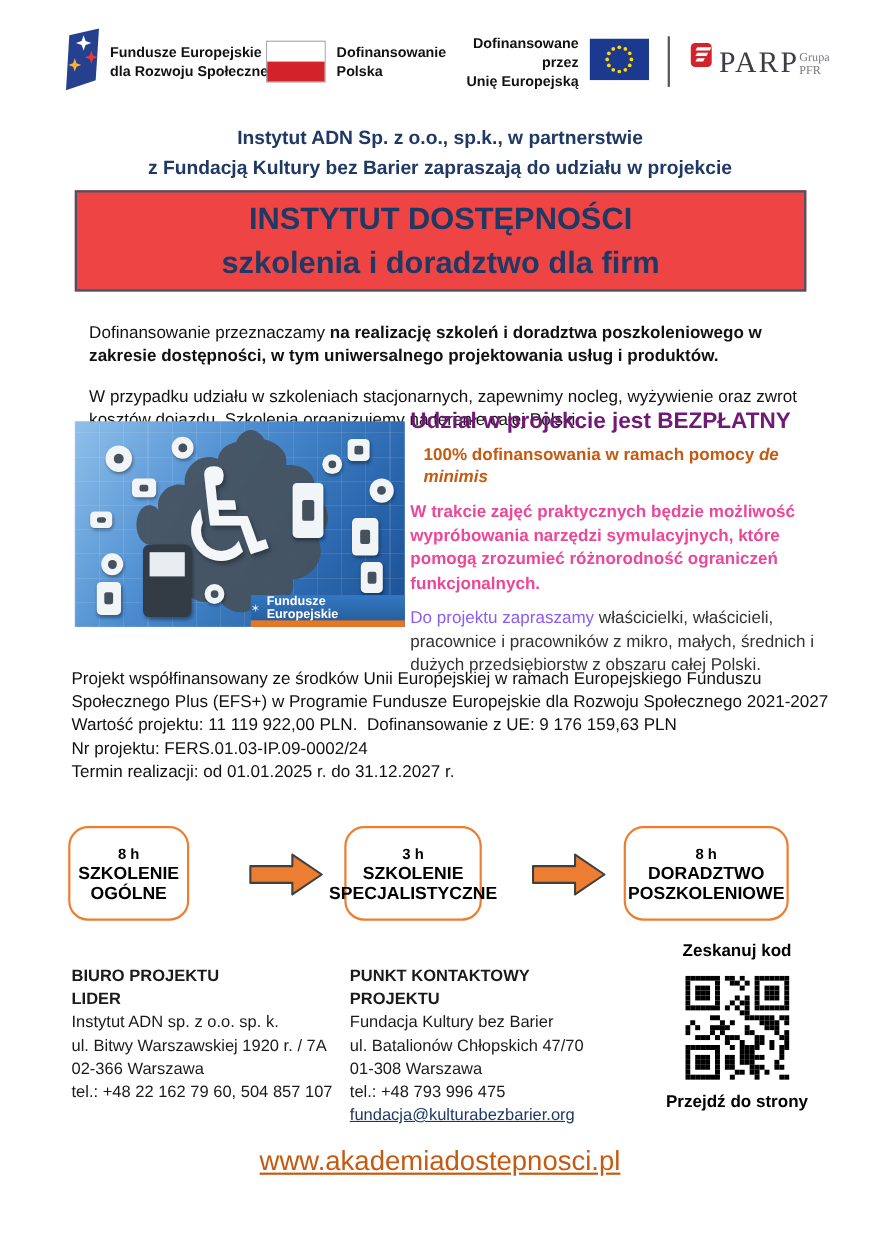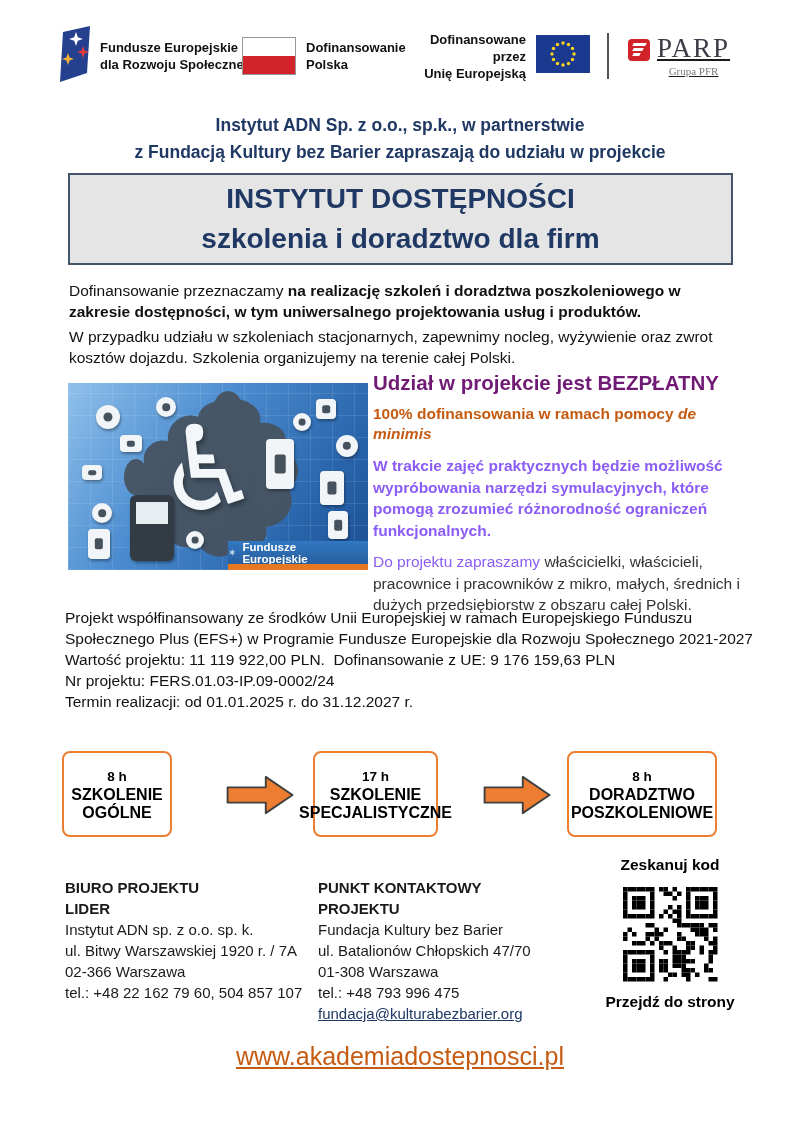--- a/index.html
+++ b/index.html
@@ -20,67 +20,67 @@
   .pl-flag{width:54px;height:38px;border:1px solid #979797;box-sizing:border-box;}
   .pl-flag .w{height:50%;background:#fff;}
   .pl-flag .r{height:50%;background:#d2232a;}
   .pl-text{margin-left:10px;}
   .eu-text{margin-right:10px;width:130px;}
   .parp-icon{width:22px;height:22px;border-radius:4px;background:#d2232a;margin-top:-12px;margin-right:7px;position:relative;overflow:hidden;}
   .parp-icon i{position:absolute;left:5px;width:13px;height:3px;background:#fff;transform:skewX(-28deg);}
   .parp-icon i:nth-child(1){top:4px;}
   .parp-icon i:nth-child(2){top:9px;width:10px;}
   .parp-icon i:nth-child(3){top:14px;width:7px;}
-  .parp-txt{display:flex;flex-direction:column;align-items:center;font-family:"Liberation Serif", serif;text-decoration:underline;}
+  .parp-txt{display:flex;flex-direction:row;align-items:center;font-family:"Liberation Serif", serif;}
   .parp-name{font-size:27px;line-height:27px;color:#3d3d49;letter-spacing:2px;}
   .parp-sub{font-size:11px;color:#7a7a85;margin-top:3px;}
 
   
   .hdr{position:absolute;top:112px;left:0;width:800px;text-align:center;color:#1F3864;font-weight:bold;font-size:17.5px;line-height:27px;}
 
   
-  .title-box{position:absolute;top:173px;left:68px;width:661px;height:88px;background:#e5e5e5;border:2px solid #44546A;display:flex;flex-direction:column;align-items:center;justify-content:center;}
+  .title-box{position:absolute;top:173px;left:68px;width:661px;height:88px;background:#ef4444;border:2px solid #44546A;display:flex;flex-direction:column;align-items:center;justify-content:center;}
   .title-box .t1{font-size:28px;font-weight:bold;color:#1F3864;line-height:40px;}
   .title-box .t2{font-size:28px;font-weight:bold;color:#1F3864;line-height:40px;}
 
   
   .intro{position:absolute;top:276px;left:65px;width:680px;font-size:15.5px;line-height:21px;color:#111;}
-  .intro p{margin:4px;}
+  .intro p{margin:16px;}
   .b{font-weight:bold;}
 
   
   .feature{position:absolute;top:371px;left:65px;width:690px;height:208px;}
   .photo{position:absolute;left:3px;top:12px;width:300px;height:187px;overflow:hidden;
     background:linear-gradient(125deg,#8fc0ea 0%,#4b8cd0 40%,#2a66ad 75%,#1c4f92 100%);}
   .photo .grid{position:absolute;inset:0;
     background-image:repeating-linear-gradient(0deg,rgba(255,255,255,.10) 0 1px,transparent 1px 22px),
                      repeating-linear-gradient(90deg,rgba(255,255,255,.10) 0 1px,transparent 1px 22px);}
   .photo svg.map{position:absolute;left:0;top:0;}
   .wheel{position:absolute;left:47%;top:46%;transform:translate(-50%,-50%);font-family:"DejaVu Sans",sans-serif;font-size:118px;color:#f4f7fa;text-shadow:2px 3px 4px rgba(0,0,0,.35);}
   .ph-item{position:absolute;background:#f2f5f8;box-shadow:1px 2px 3px rgba(0,0,0,.35);}
   .ph-item .dot{position:absolute;left:50%;top:50%;transform:translate(-50%,-50%);background:#45515c;}
   .photo-banner{position:absolute;right:0;bottom:6px;width:140px;height:23px;background:linear-gradient(180deg,#3278c2,#275f9e);display:flex;align-items:center;justify-content:flex-end;padding-right:8px;box-sizing:border-box;}
   .photo-banner .star{color:#d8e6f7;font-size:10px;margin-right:6px;}
   .photo-banner .cap{color:#fff;font-weight:bold;font-size:11.5px;}
   .photo-strip{position:absolute;right:0;bottom:0;width:140px;height:6px;background:#e87722;}
   .rcol{position:absolute;left:308px;top:0;width:378px;}
   .rcol .headline{margin:0;font-size:20.5px;line-height:24px;font-weight:bold;color:#701a75;}
-  .rcol .sub{margin:9px 0 0 0;font-size:15.5px;line-height:20px;font-weight:bold;color:#C55A11;}
-  .rcol .p1{margin:11px 0 0 0;font-size:15.5px;line-height:21.5px;font-weight:bold;color:#8b5cf6;}
+  .rcol .sub{margin:9px 0 0 12px;font-size:15.5px;line-height:20px;font-weight:bold;color:#C55A11;}
+  .rcol .p1{margin:11px 0 0 0;font-size:15.5px;line-height:21.5px;font-weight:bold;color:#ec4899;}
   .rcol .p2{margin:10px 0 0 0;font-size:15.5px;line-height:21.5px;color:#333;}
   .rcol .p2 .lead{font-weight:normal;color:#8b5cf6;}
 
   
   .pinfo{position:absolute;top:607px;left:65px;width:692px;font-size:15.5px;line-height:21px;color:#111;}
   .pinfo p{margin:0;}
   .pi-line{white-space:pre-wrap;}
 
   
   .flow{position:absolute;top:751px;left:62px;width:683px;height:88px;}
-  .step{position:absolute;top:0;height:86px;border:2.5px solid #ED7D31;border-radius:8px;background:#fff;display:flex;flex-direction:column;align-items:center;justify-content:center;text-align:center;box-sizing:border-box;}
+  .step{position:absolute;top:0;height:86px;border:2.5px solid #ED7D31;border-radius:18px;background:#fff;display:flex;flex-direction:column;align-items:center;justify-content:center;text-align:center;box-sizing:border-box;}
   .step .h{font-size:13.5px;font-weight:bold;line-height:19px;color:#000;}
   .step .l{font-size:16px;font-weight:bold;line-height:18px;color:#000;}
   .s1{left:0;width:110px;}
   .s2{left:251px;width:125px;}
   .s3{left:505px;width:150px;}
   .arrow{position:absolute;top:23px;width:72px;height:42px;}
   .a1{left:163px;}
   .a2{left:420px;}
 
   
@@ -269,21 +269,21 @@
   <div class="flow">
     <div class="step s1">
       <div class="h">8 h</div>
       <div class="l">SZKOLENIE</div>
       <div class="l">OGÓLNE</div>
     </div>
     <svg class="arrow a1" viewBox="0 0 72 44">
       <polygon points="1,14 41,14 41,3 69,22 41,41 41,30 1,30" fill="#ED7D31" stroke="#404040" stroke-width="2" stroke-linejoin="round"></polygon>
     </svg>
     <div class="step s2">
-      <div class="h">17 h</div>
+      <div class="h">3 h</div>
       <div class="l">SZKOLENIE</div>
       <div class="l">SPECJALISTYCZNE</div>
     </div>
     <svg class="arrow a2" viewBox="0 0 72 44">
       <polygon points="1,14 41,14 41,3 69,22 41,41 41,30 1,30" fill="#ED7D31" stroke="#404040" stroke-width="2" stroke-linejoin="round"></polygon>
     </svg>
     <div class="step s3">
       <div class="h">8 h</div>
       <div class="l">DORADZTWO</div>
       <div class="l">POSZKOLENIOWE</div>

